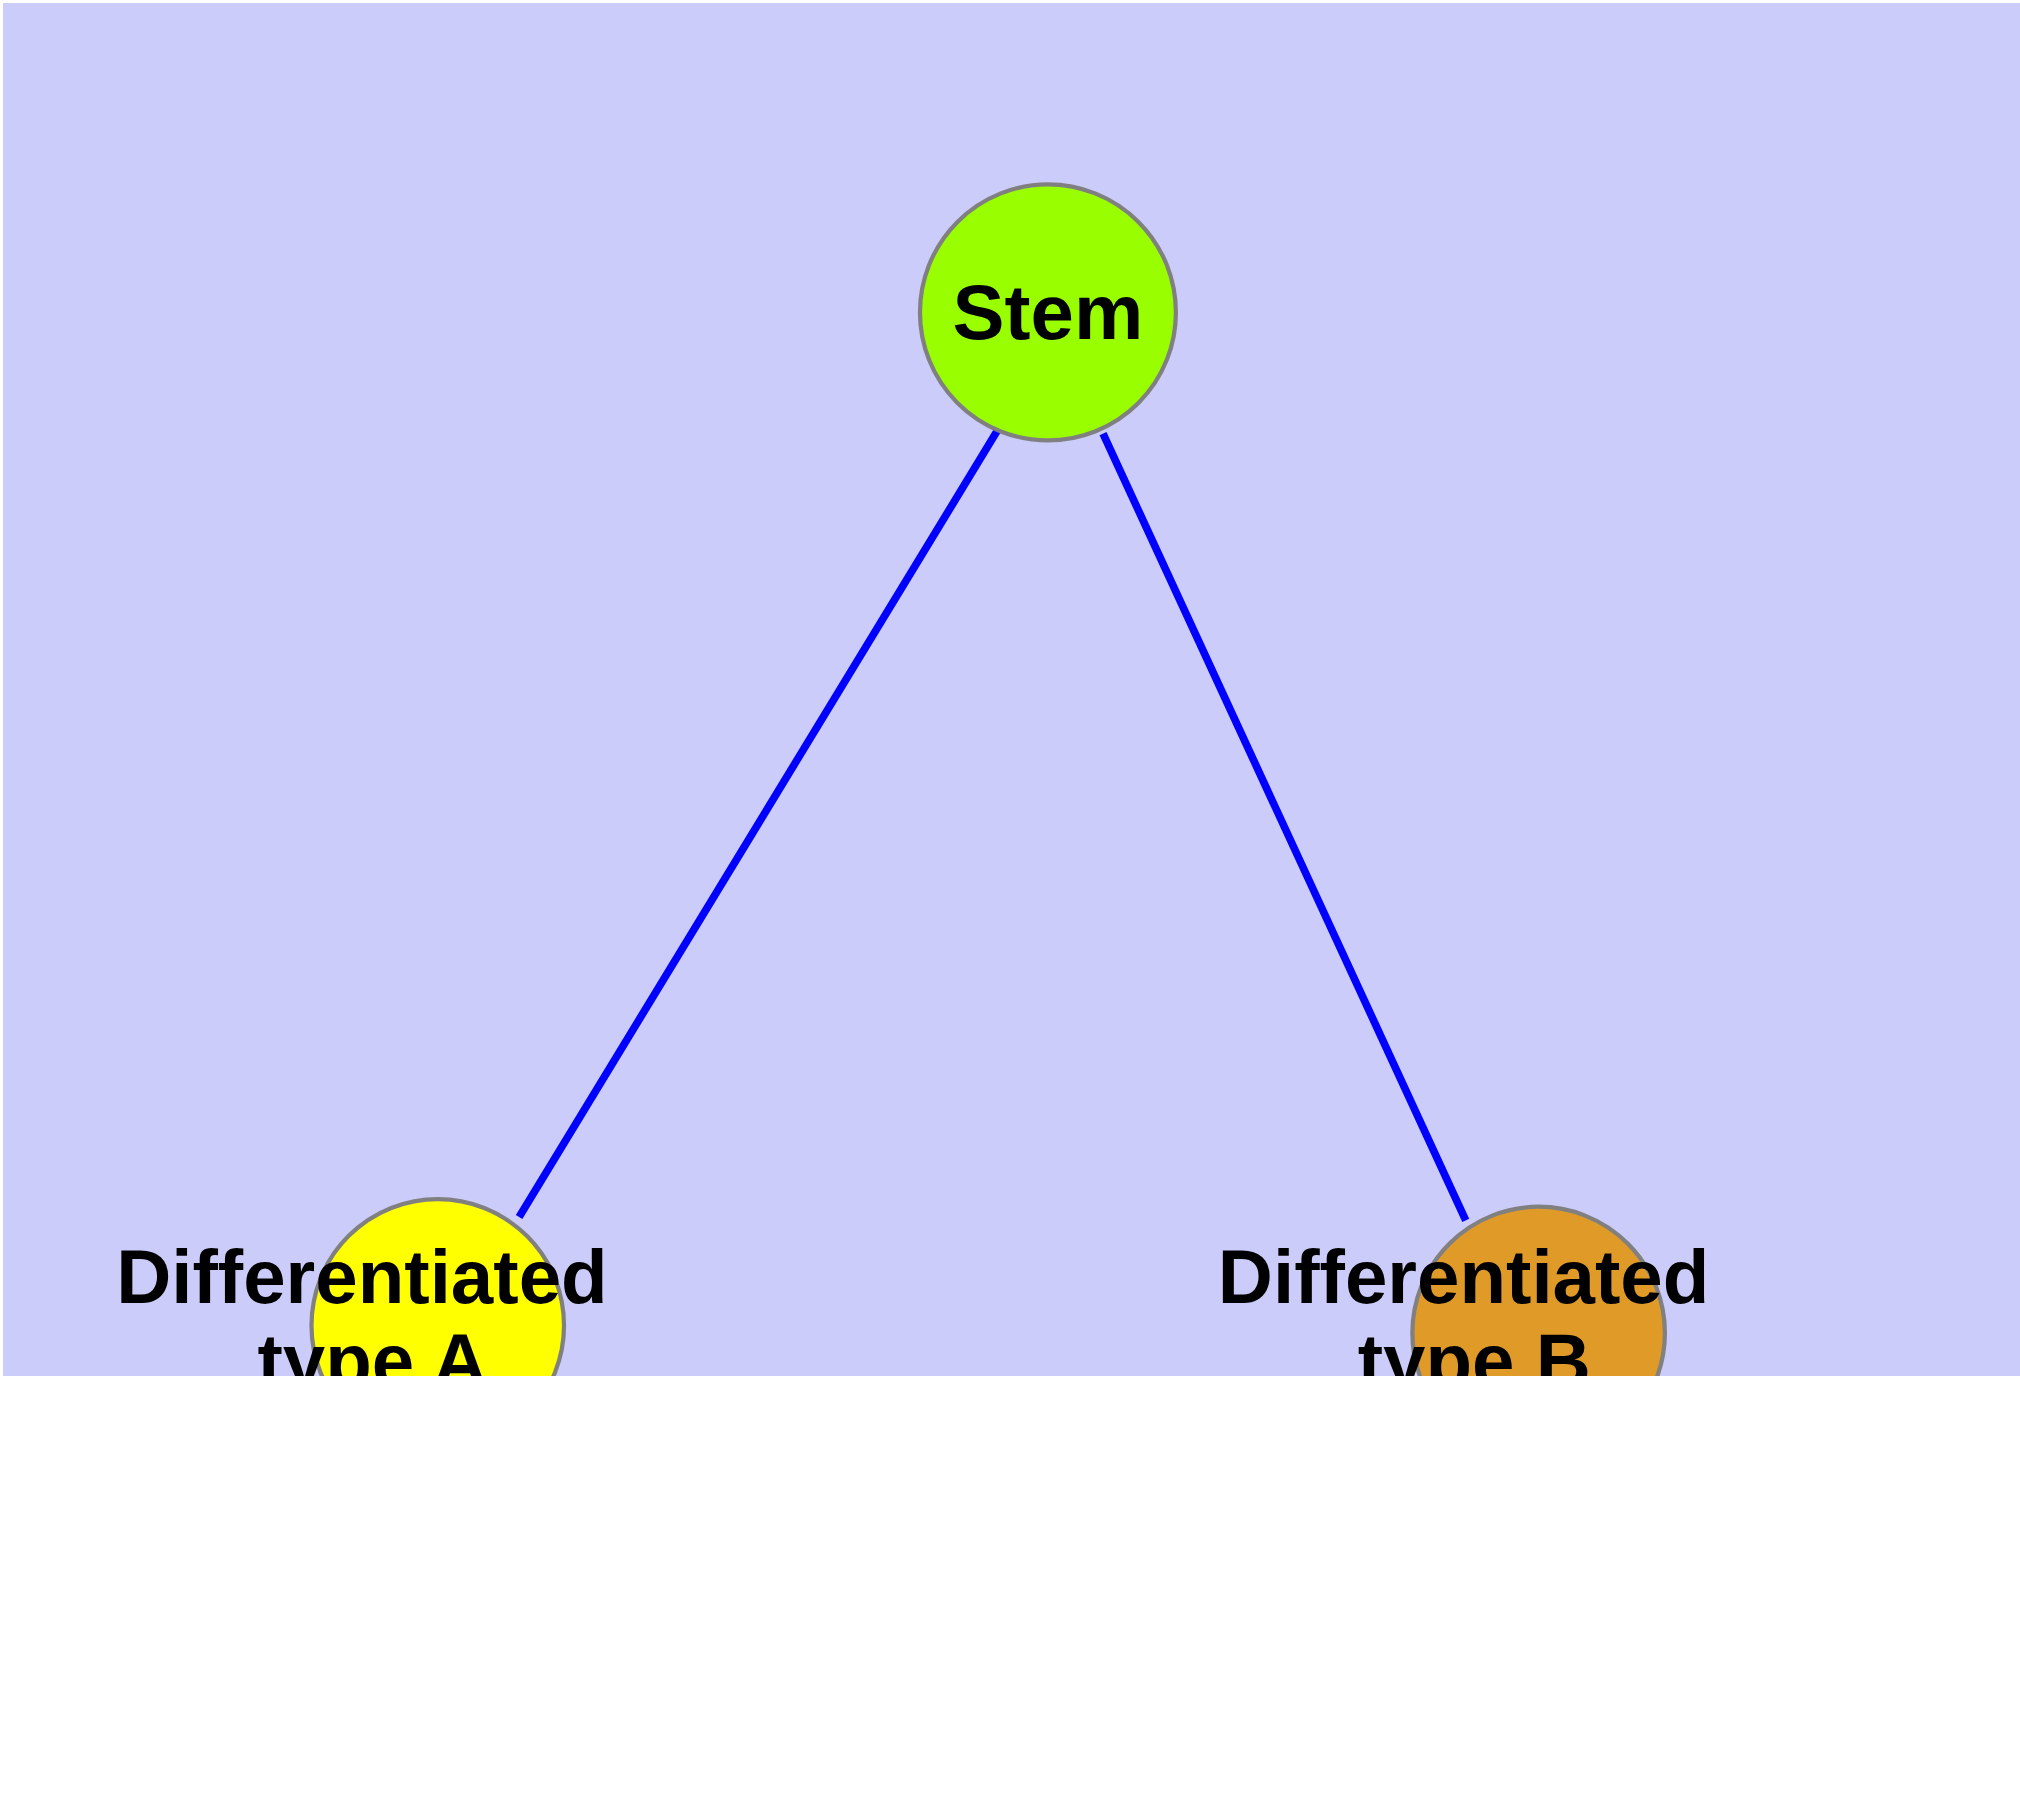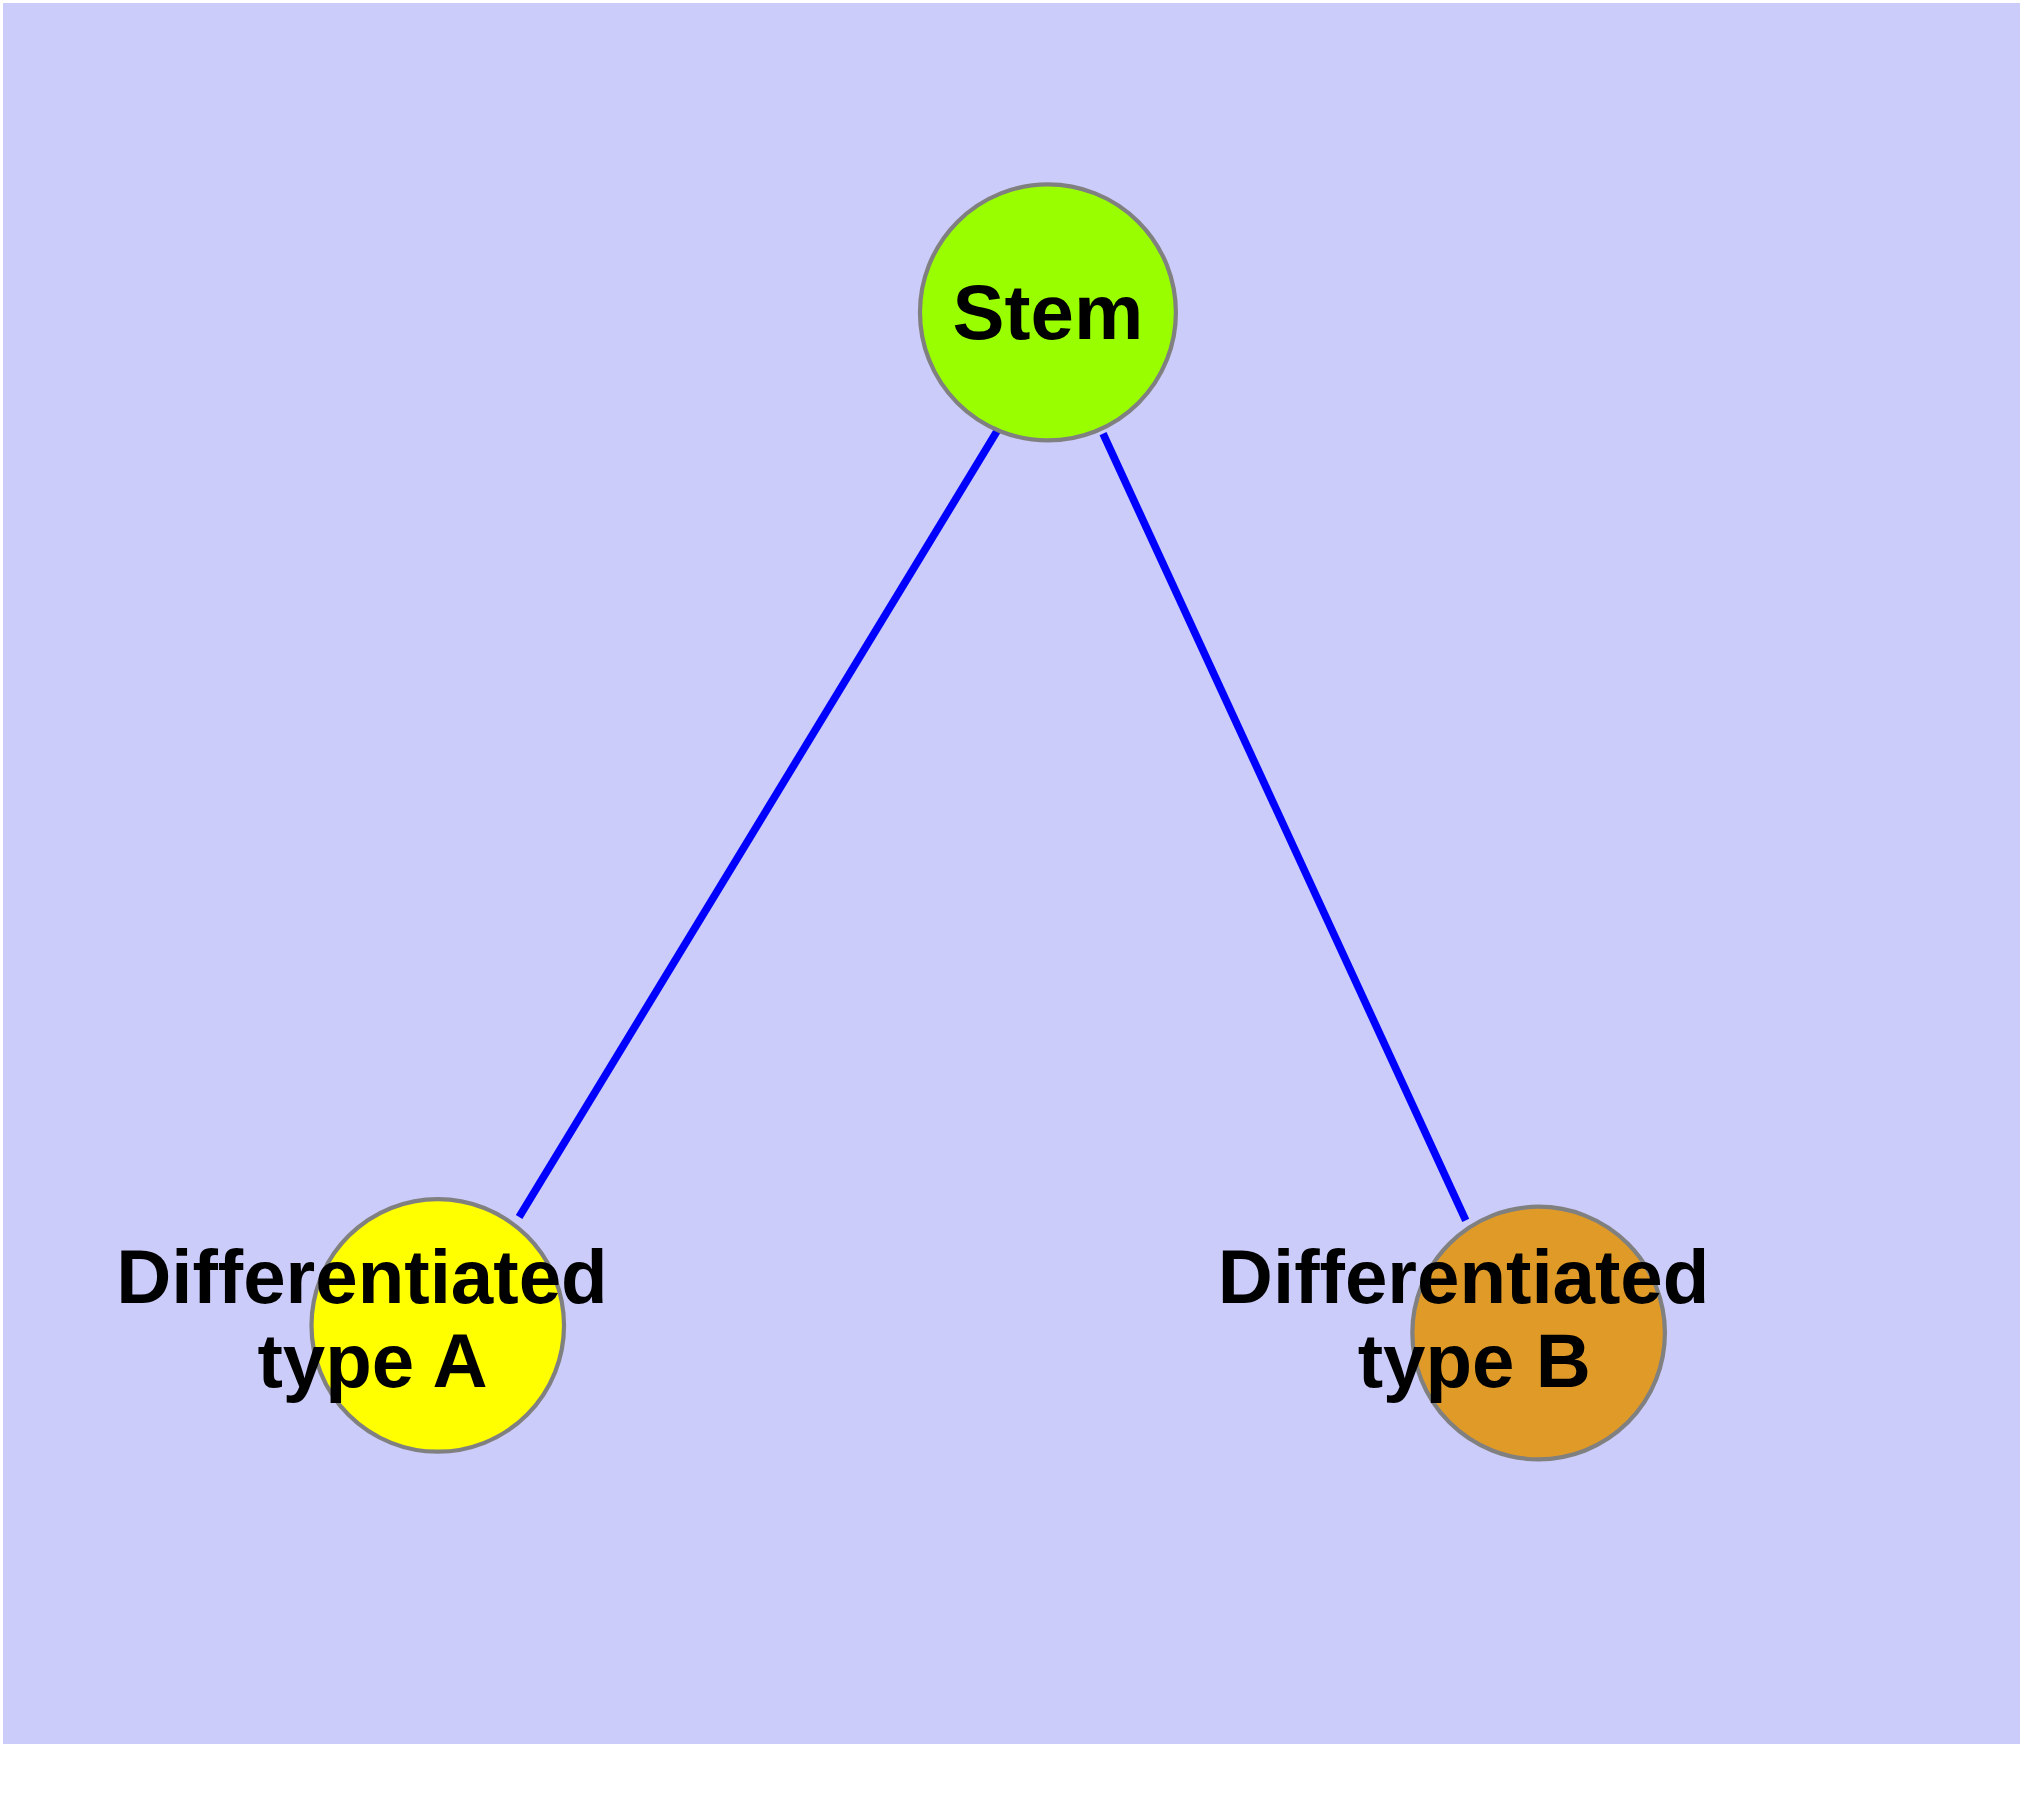--- a/index.html
+++ b/index.html
@@ -3,21 +3,21 @@
 <meta charset="utf-8">
 <style>
   html, body {
     margin: 0;
     padding: 0;
     background: #ffffff;
   }
   #canvas {
     position: relative;
     width: 2021px;
-    height: 1744px;
+    height: 1376px;
     background: #ffffff;
     overflow: hidden;
     font-family: "Liberation Sans", sans-serif;
   }
   #plot-area {
     position: absolute;
     left: 3.4px;
     top: 3.4px;
     width: 2017px;
     height: 1809px;

